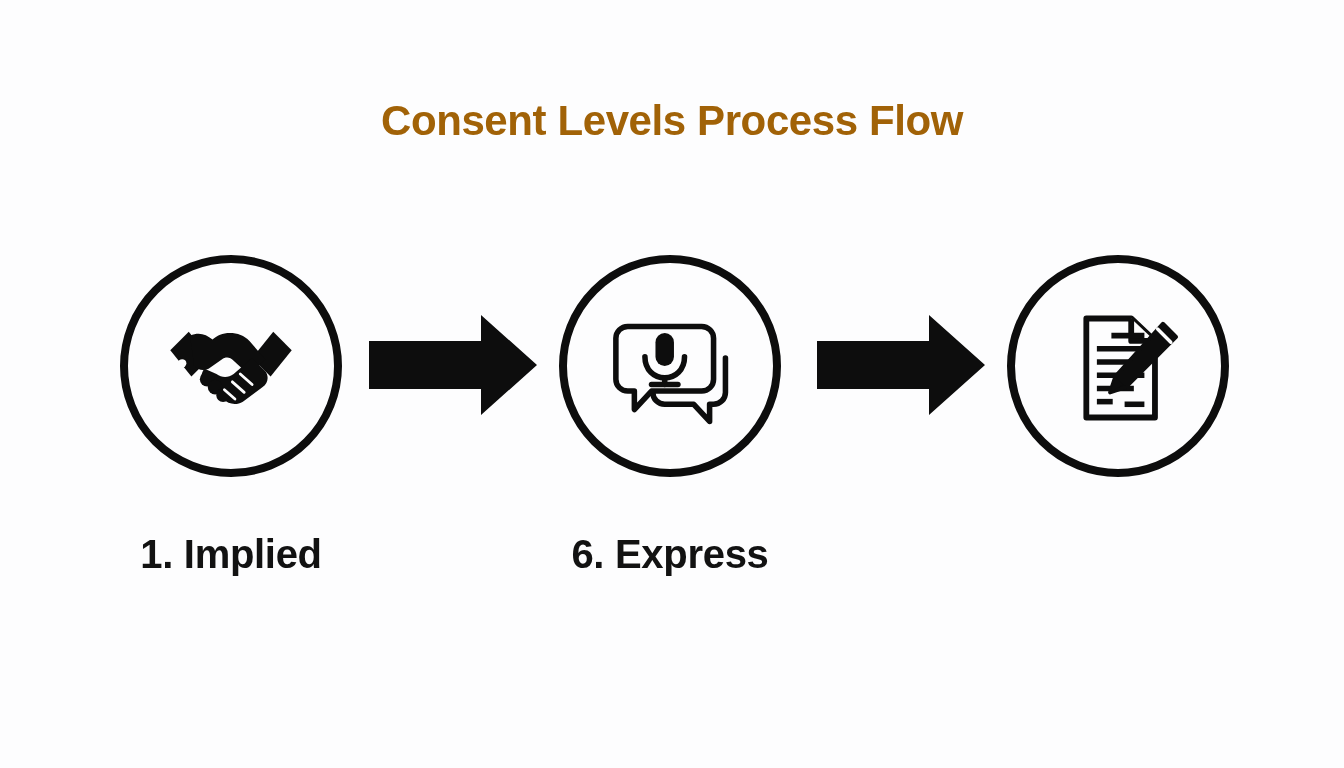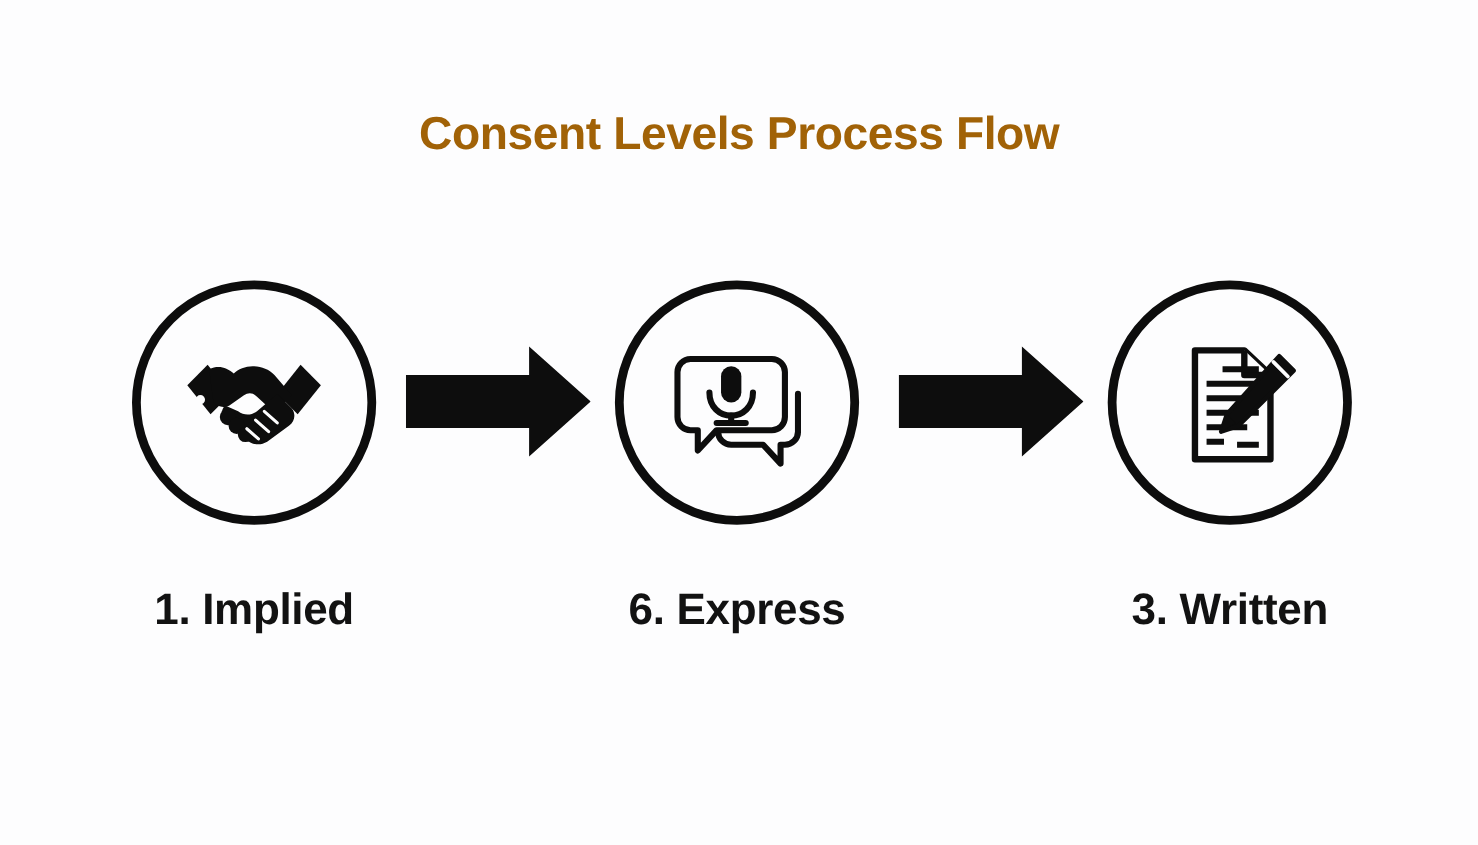--- a/index.html
+++ b/index.html
@@ -206,16 +206,15 @@
         <path d="M44 70 L48 58 L54 64 Z" fill="#0d0d0d"></path>
         <path d="M80 22 L90 32" stroke="#fdfdfe" stroke-width="2.6" stroke-linecap="round"></path>
       </svg>
     </div>
 
   </div>
 
   <div class="labels">
     <div class="label label-1">1. Implied</div>
     <div class="label label-2">6. Express</div>
-    <div class="label label-3">3. Written</div>
   </div>
 
 </div>
 
 </body></html>

